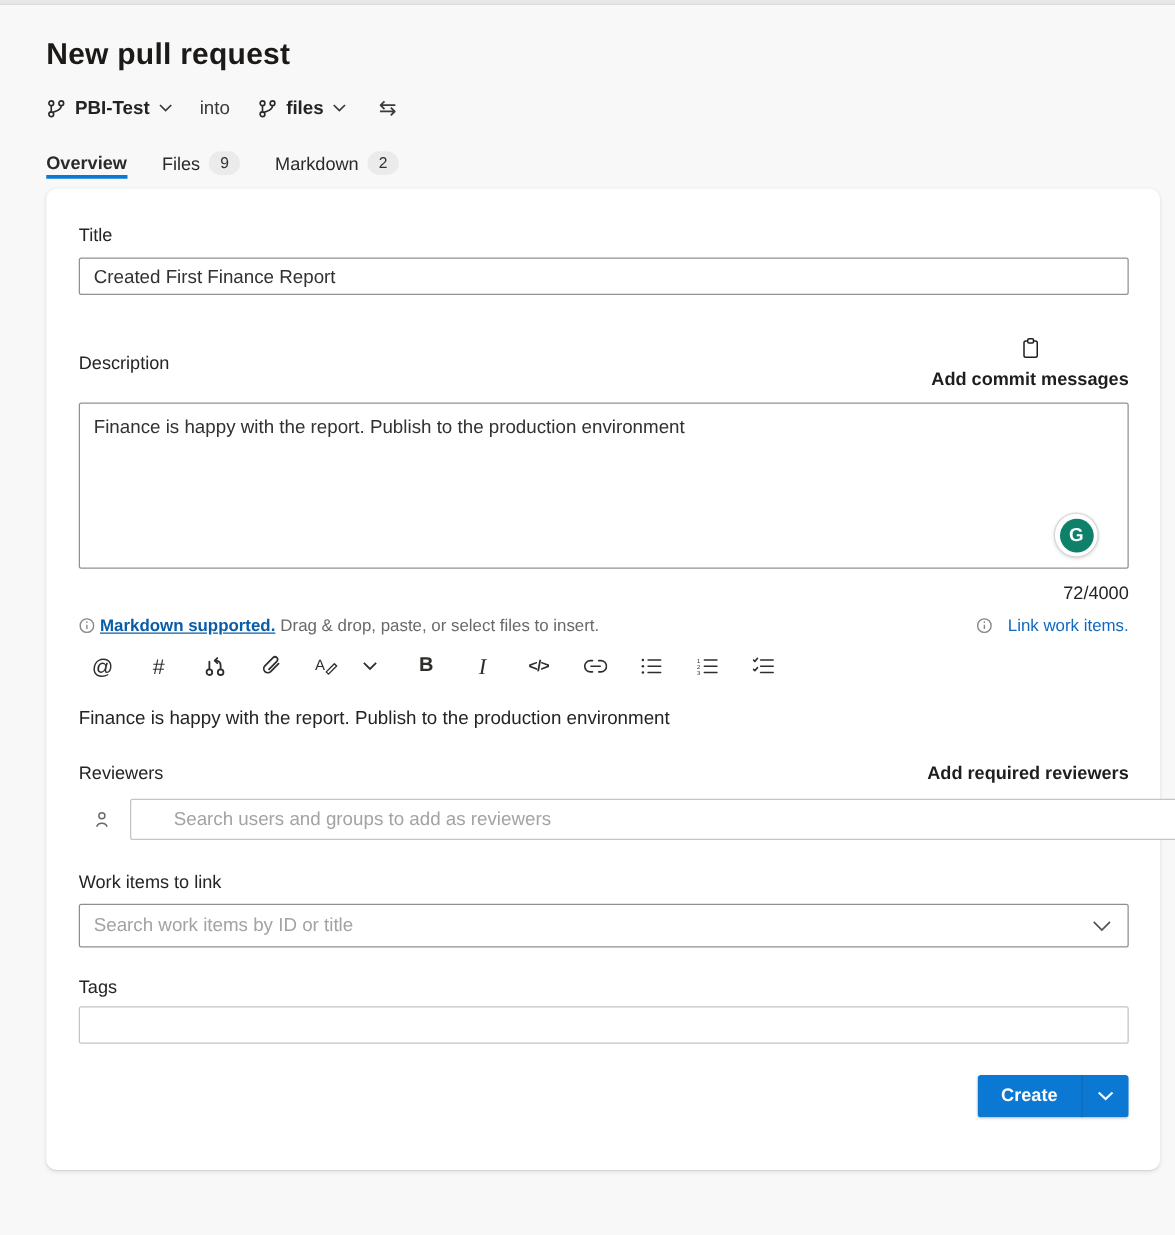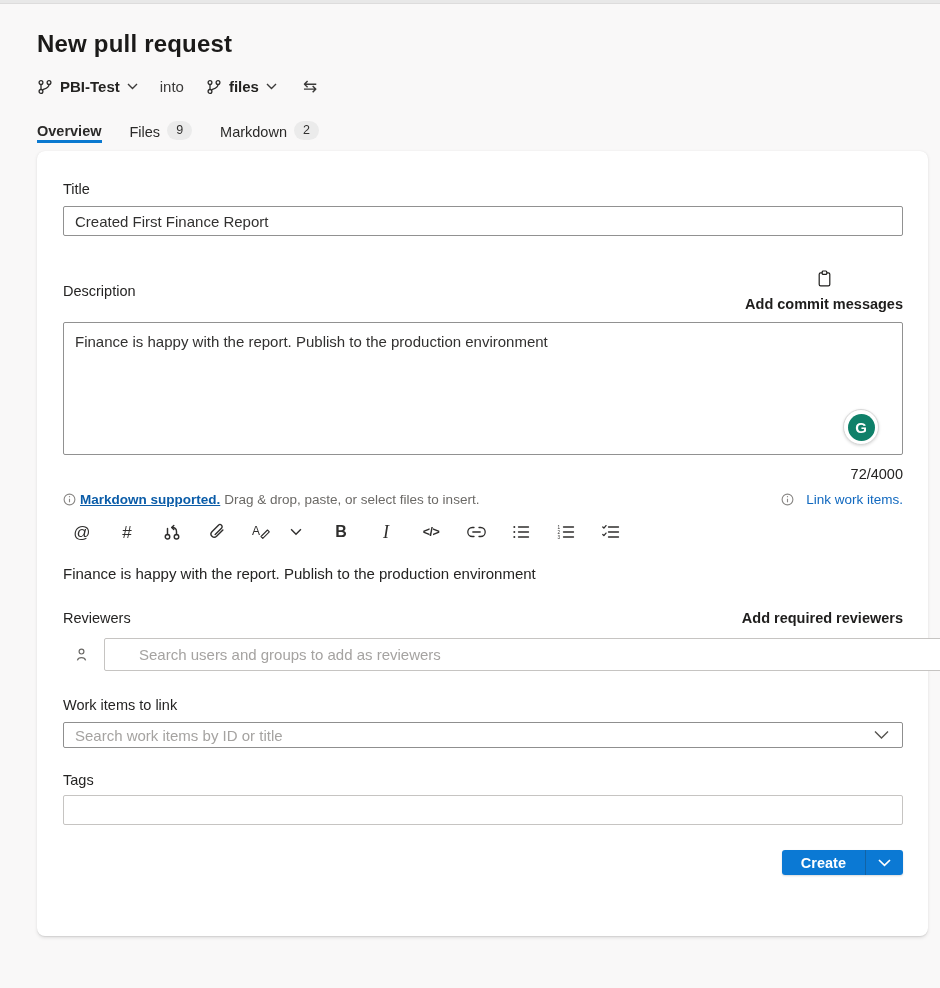--- a/index.html
+++ b/index.html
@@ -89,27 +89,27 @@
   .tb-code { font-size:12.5px; letter-spacing:-.5px; font-weight:600; }
   .tb-group { display:flex; align-items:center; gap:12px; }
 
   .preview { font-size:15px; color:#252423; margin-top:22px; }
 
   .search-box { position:relative; margin-top:2px; }
   .search-box .text-input { border:1px solid #c6c4c2; padding-left:34px; height:33px;margin-left:41px; }
   .search-icon-left { position:absolute; left:11px; top:50%; transform:translateY(-50%); }
 
   .select-box { position:relative; margin-top:2px; }
-  .select-box .text-input { height:26px; border:1px solid #8f8f8f; padding-right:40px; }
+  .select-box .text-input { height:35px; border:1px solid #8f8f8f; padding-right:40px; }
   .chev-right { position:absolute; right:14px; top:50%; transform:translateY(-50%); cursor:pointer; }
 
   .tags-input { height:30px; border:1px solid #c6c4c2; }
 
   .footer-row { display:flex; justify-content:flex-end; margin-top:25px; }
-  .split-btn { display:flex; height:25px; border-radius:3px; overflow:hidden; cursor:pointer;
+  .split-btn { display:flex; height:34px; border-radius:3px; overflow:hidden; cursor:pointer;
     box-shadow:0 1px 2px rgba(0,0,0,.15); }
   .split-main { background:#0b79d4; color:#fff; font-size:14.5px; font-weight:700;
     display:flex; align-items:center; padding:0 19px; }
   .split-chev { background:#0b79d4; width:38px; display:flex; align-items:center;
     justify-content:center; border-left:1px solid #1263a5; }
   .mt28 { margin-top:28px; }
   .mt26 { margin-top:26px; }
 </style>
 </head>
 <body>

